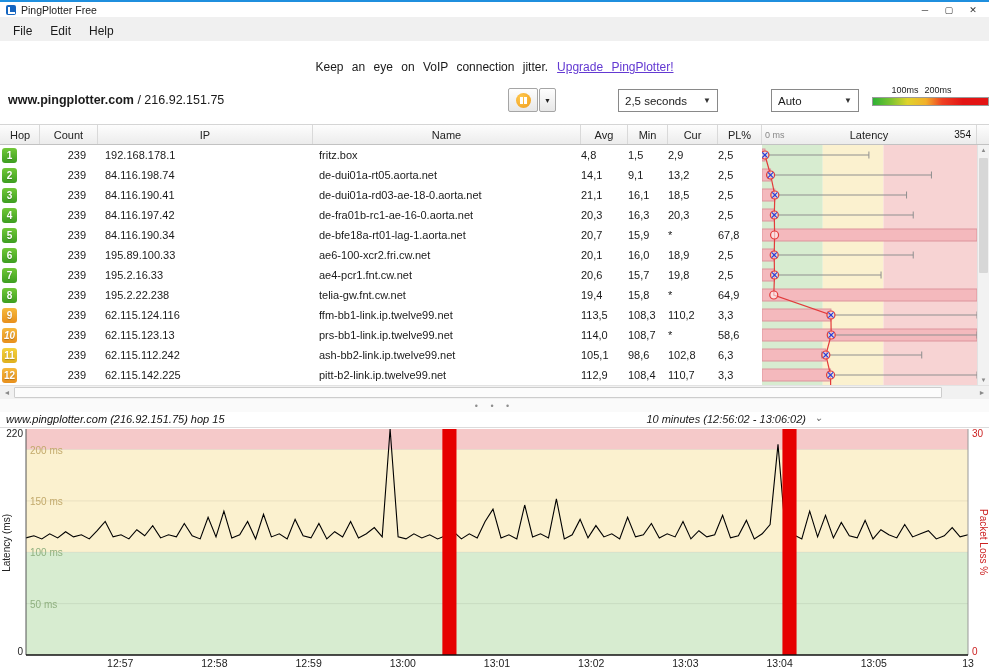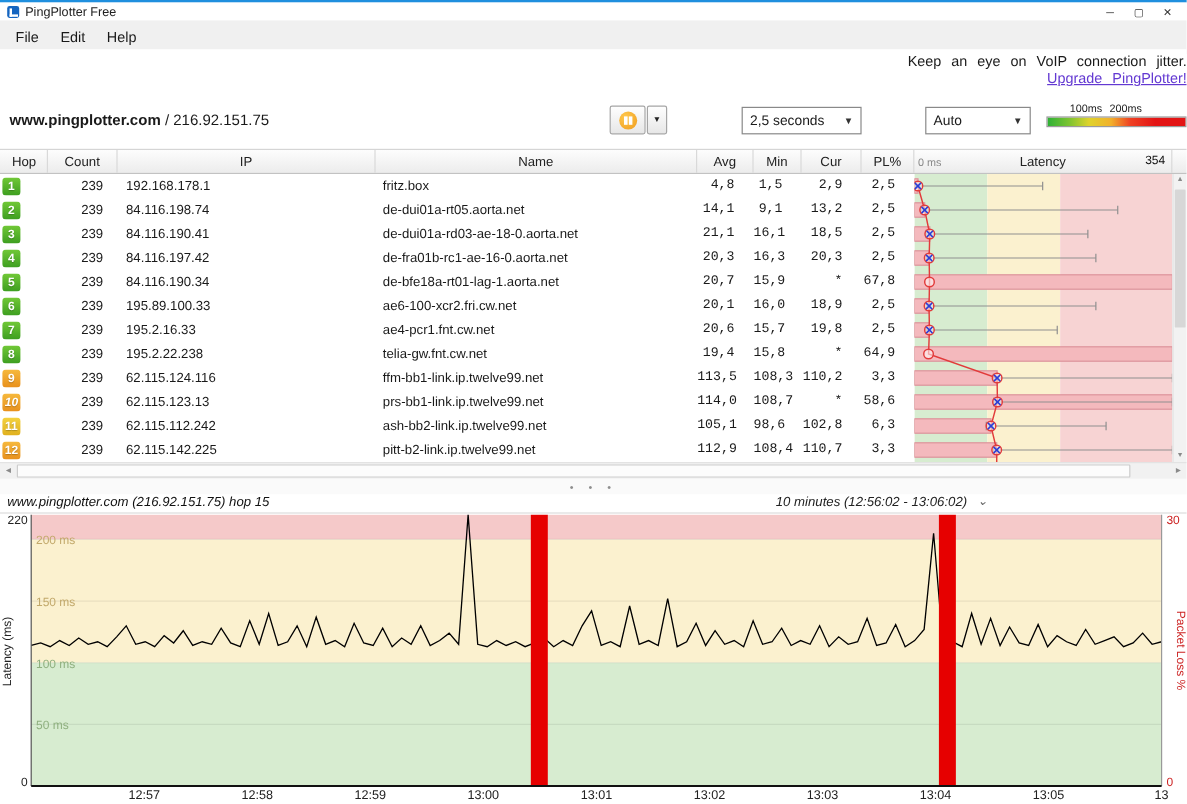--- a/index.html
+++ b/index.html
@@ -14,21 +14,21 @@
   .wtitle{font-size:10.5px;color:#222;}
   .win-controls{margin-left:auto;display:flex;color:#333;font-size:9px;}
   .win-btn{width:24px;text-align:center;cursor:default;}
 
   
   .menubar{position:absolute;top:15px;left:0;right:0;height:28px;background:#f0f0f0;display:flex;align-items:center;padding-left:4px;font-size:12px;}
   .menu-item{padding:3px 9px;}
 
   
   .banner{position:absolute;top:39px;left:0;right:0;height:39px;display:flex;align-items:flex-end;justify-content:center;
-          padding-bottom:6px;box-sizing:border-box;font-size:12px;word-spacing:5px;background:#fff;flex-direction:column;}
+          padding-bottom:6px;box-sizing:border-box;font-size:12px;word-spacing:5px;background:#fff;}
   .banner a{color:#6339d2;text-decoration:underline;margin-left:9px;cursor:pointer;}
 
   
   .toolbar{position:absolute;top:78px;left:0;right:0;height:44px;background:#fff;}
   .target{position:absolute;left:8px;top:13px;font-size:12.5px;}
   .btn{background:linear-gradient(#fefefe,#e7e7e7);border:1px solid #a5a5a5;border-radius:2px;box-sizing:border-box;cursor:pointer;}
   .pause-btn{position:absolute;left:508px;top:8px;width:30px;height:24px;display:flex;align-items:center;justify-content:center;}
   .pause-glyph{width:15px;height:15px;border-radius:50%;background:radial-gradient(circle at 35% 30%,#ffc84d,#ef9c1d);position:relative;}
   .pause-glyph::before,.pause-glyph::after{content:"";position:absolute;top:4px;width:2.5px;height:7px;background:#fff;}
   .pause-glyph::before{left:4.5px;}.pause-glyph::after{left:8.5px;}
@@ -55,21 +55,21 @@
   .th-graph .gh-right{position:absolute;right:5px;font-size:10px;color:#111;}
   .th-corner{width:12px;border-right:none;}
 
   .tbody{position:absolute;top:143px;left:0;width:989px;height:240px;background:#fff;}
   .row{display:flex;height:20px;align-items:center;cursor:default;}
   .cell{box-sizing:border-box;overflow:hidden;white-space:nowrap;font-size:11px;}
   .c-hop{width:40px;display:flex;align-items:center;}
   .c-count{width:58px;text-align:right;padding-right:12px;}
   .c-ip{width:215px;padding-left:7px;}
   .c-name{width:268px;padding-left:6px;}
-  .c-num{text-align:right;padding-right:16px;font-family:Liberation Mono, monospace;}
+  .c-num{text-align:left;padding-right:16px;}
   .c-avg{width:47px;}.c-min{width:40px;}.c-cur{width:50px;}.c-pl{width:44px;}
   .badge{width:15px;height:15px;margin-left:2px;border-radius:3px;color:#fff;font-size:10px;font-weight:bold;
          display:flex;align-items:center;justify-content:center;text-shadow:0 1px 1px rgba(0,0,0,0.25);}
   #hop-graph-svg{position:absolute;left:762px;top:0;}
 
   
   .vscroll{position:absolute;left:977px;top:143px;width:12px;height:240px;background:#f2f2f2;border-left:1px solid #e2e2e2;box-sizing:border-box;}
   .vscroll .arr{position:absolute;left:0;right:0;text-align:center;font-size:6px;color:#8a8a8a;}
   .vthumb{position:absolute;left:1px;right:1px;top:13px;height:115px;background:#d7d7d7;border-radius:1px;cursor:pointer;}
   .hscroll{position:absolute;top:383px;left:0;width:989px;height:14px;background:#f1f1f1;border-top:1px solid #e3e3e3;box-sizing:border-box;}

